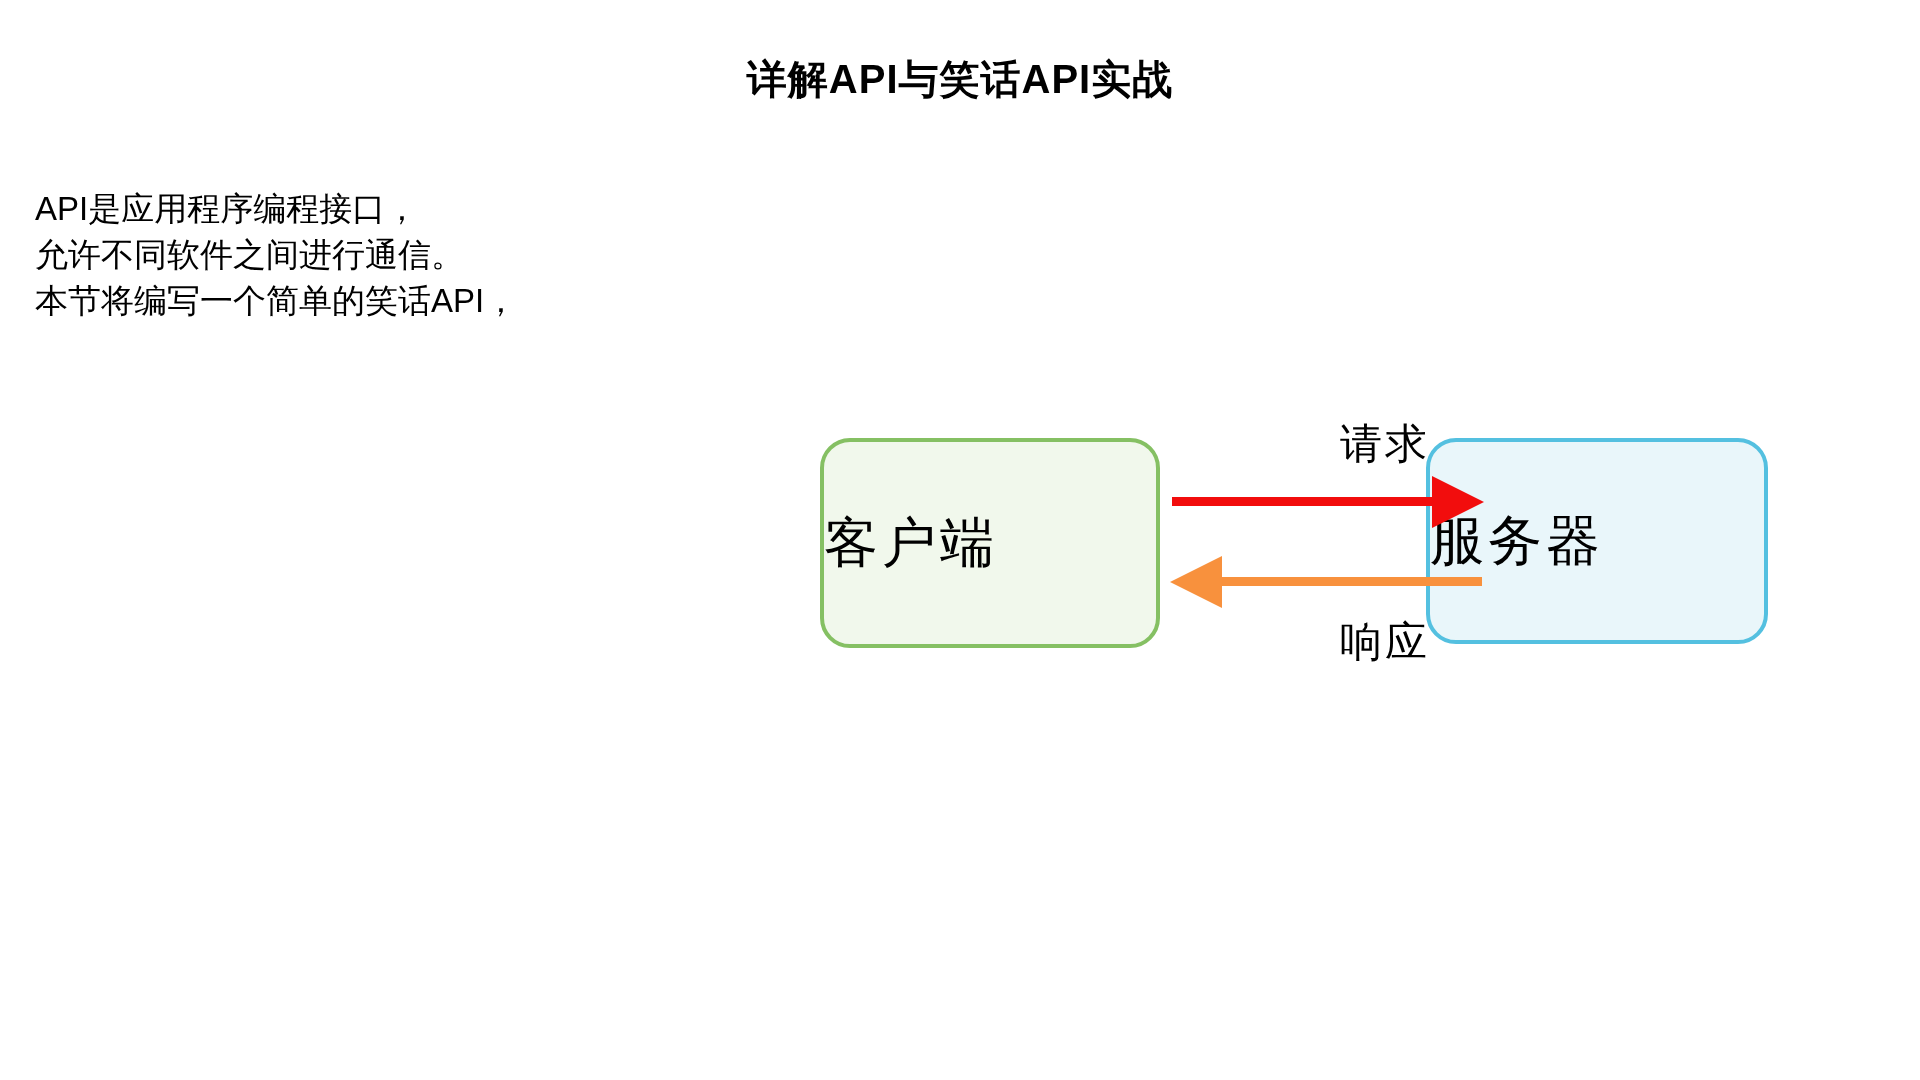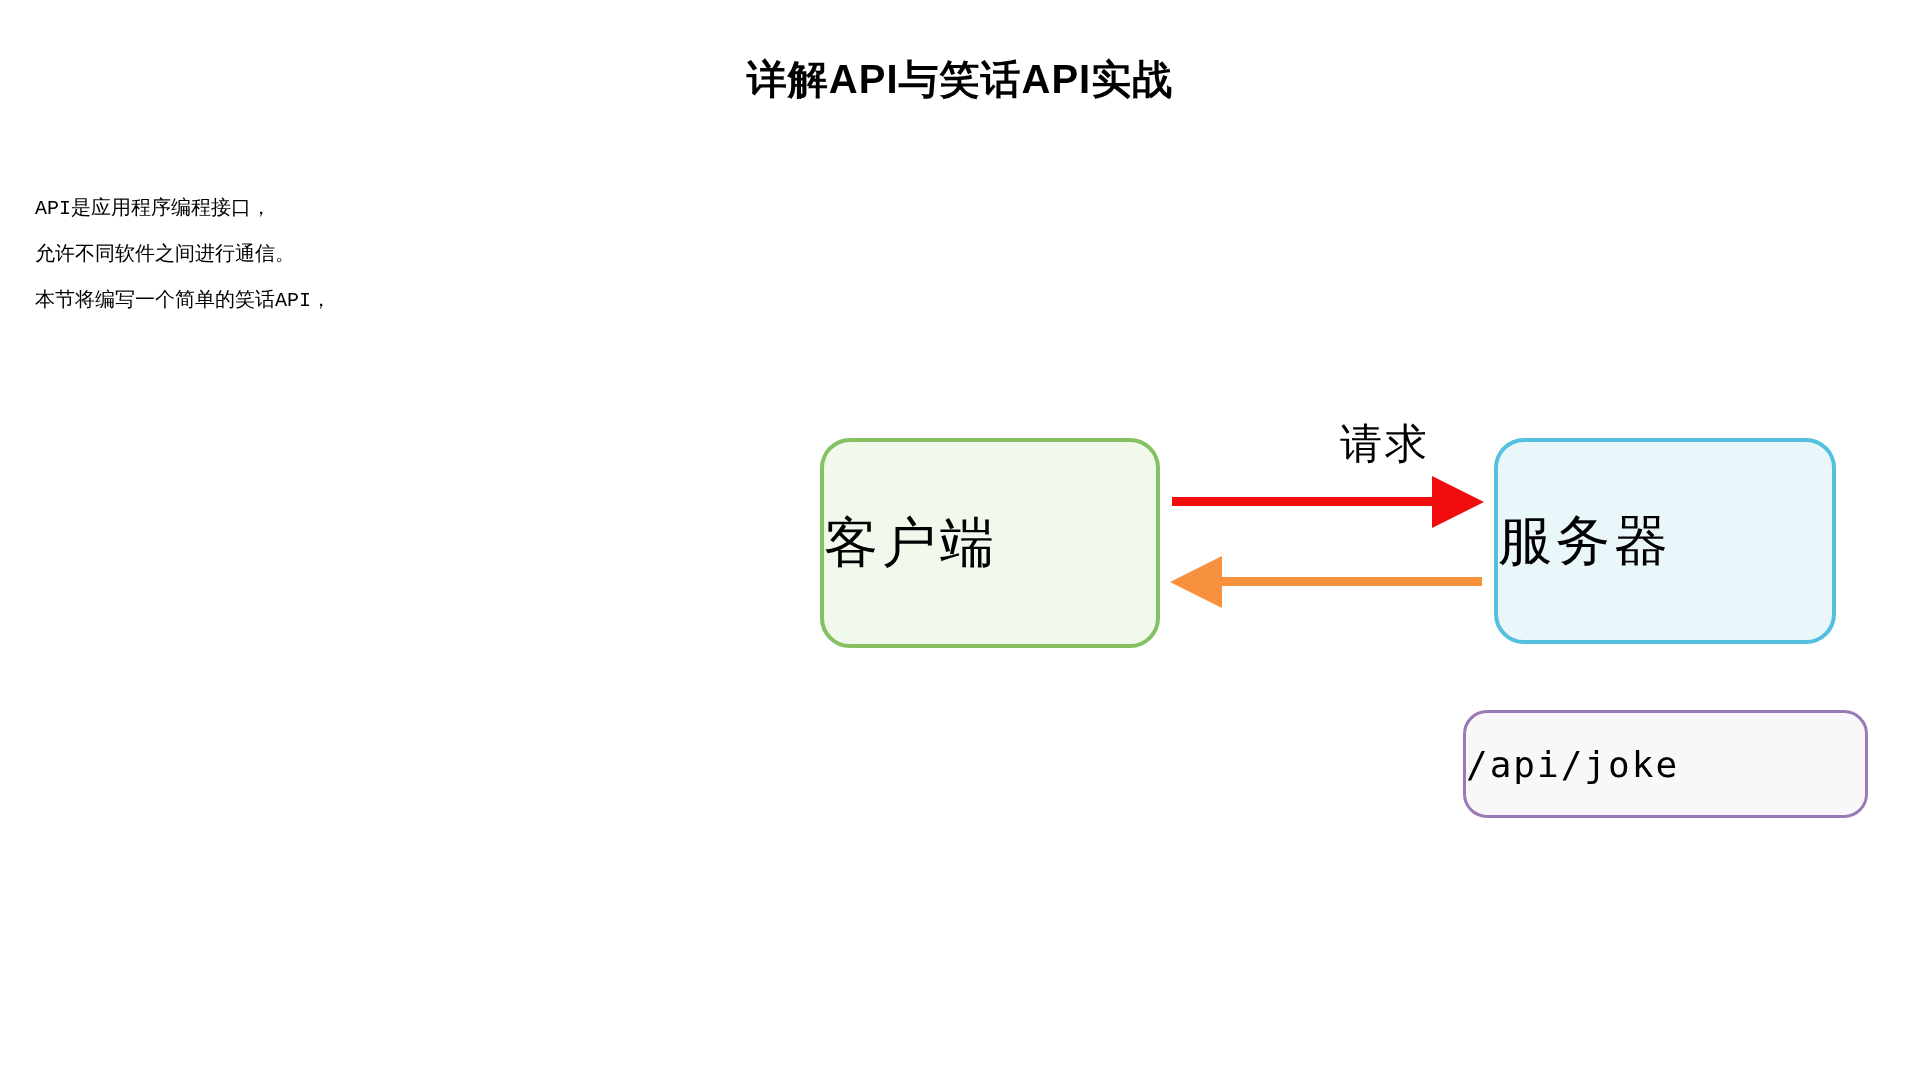--- a/index.html
+++ b/index.html
@@ -24,24 +24,23 @@
     width: 100%;
     text-align: center;
     font-size: 40px;
     font-weight: bold;
     letter-spacing: 1px;
   }
 
   .intro {
     left: 35px;
     top: 186px;
-    font-size: 20px;
+    font-size: 33px;
     line-height: 46px;
     white-space: nowrap;
-    font-family: Liberation Mono, monospace;
   }
 
   .note {
     left: 33px;
     font-family: "Liberation Serif", "DejaVu Serif", serif;
     font-size: 36px;
     white-space: nowrap;
   }
   .note-definition { top: 392px; }
   .note-methods   { top: 462px; }
@@ -56,21 +55,21 @@
   .node-client {
     left: 820px;
     top: 438px;
     width: 340px;
     height: 210px;
     border: 4px solid var(--client-border, #85c063);
     background: var(--client-fill, #f1f8ec);
     border-radius: 30px;
   }
   .node-server {
-    left: 1494px;
+    left: 1426px;
     top: 438px;
     width: 342px;
     height: 206px;
     border: 4px solid var(--server-border, #54c0e0);
     background: var(--server-fill, #e9f6fa);
     border-radius: 30px;
   }
   .node-endpoint {
     left: 1463px;
     top: 710px;
@@ -150,18 +149,16 @@
   </div>
 
   <div class="abs edge-label label-request">请求</div>
 
   <div class="abs shaft-request"></div>
   <div class="abs head-request"></div>
 
   <div class="abs shaft-response"></div>
   <div class="abs head-response"></div>
 
+  <div class="abs edge-label label-response">响应</div>
 
-  <div class="abs node node-endpoint">
-    <span>/api/joke</span>
-  </div>
 
 </div>
 
 </body></html>

